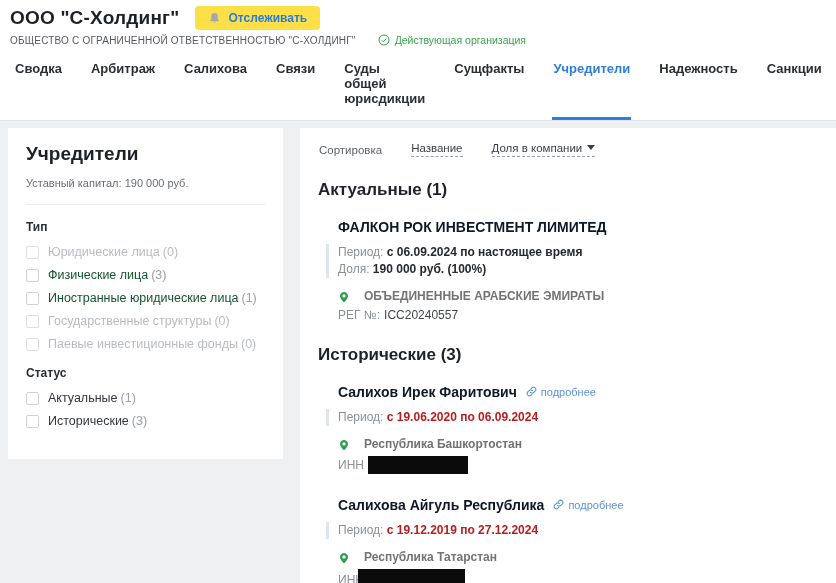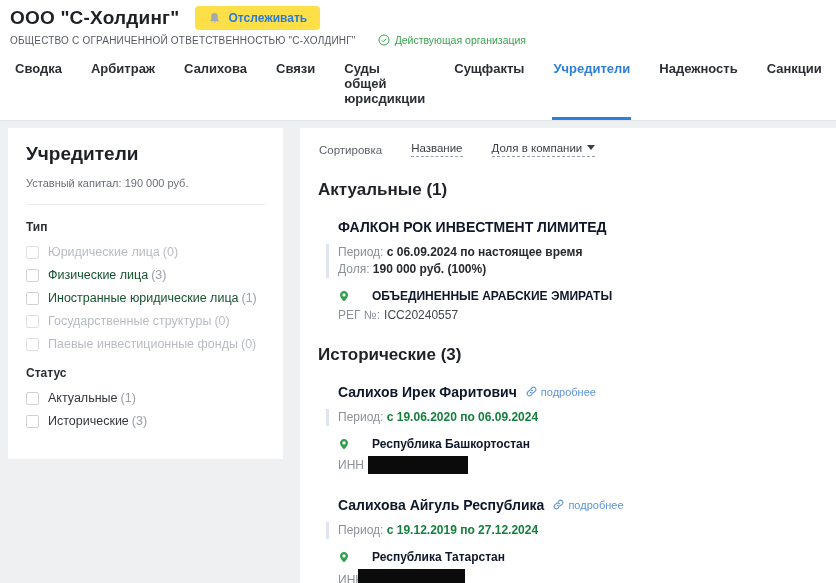--- a/index.html
+++ b/index.html
@@ -62,23 +62,23 @@
   .entry { margin-left: 20px; margin-bottom: 23px; }
   .entry-head { display: flex; align-items: baseline; gap: 9px; }
   .entry-name { color: #0f172a; font-weight: bold; font-size: 14px; cursor: pointer; text-decoration: none; }
   .more-link { display: inline-flex; align-items: center; gap: 4px; color: #5b93dd; font-size: 11px; cursor: pointer; }
   .link-ic { width: 11px; height: 11px; stroke: #5b93dd; fill: none; stroke-width: 2.4; stroke-linecap: round; }
 
   .period-block { border-left: 3px solid #dfe4f0; padding-left: 9px; margin: 9px 0 0 -12px; }
   .line { font-size: 12px; line-height: 17px; }
   .lbl { color: #8b9097; }
   .val { color: #26292e; font-weight: bold; }
-  .val.orange { color: #15803d; margin-top: 29px; }
-
-  .loc { display: flex; align-items: center; gap: 22px; margin-top: 11px; font-size: 12px; font-weight: bold; color: #0f172a; }
+  .val.orange { color: #b91c1c; margin-top: 29px; }
+
+  .loc { display: flex; align-items: flex-end; gap: 14px; margin-top: 11px; font-size: 12px; font-weight: bold; color: #737373; }
   .pin { width: 12px; height: 12px; fill: #2f9e4c; flex: none; }
   .meta-line { font-size: 12px; margin-top: 5px; color: #55595f; display: flex; align-items: center; }
   .meta-line .mval { color: #42464c; margin-left: 4px; }
   .redact { display: inline-block; background: #0b0b0b; height: 18px; width: 100px; margin-left: 4px; vertical-align: middle; }
   .redact.wide { width: 107px; height: 21px; margin-left: -6px; }
 </style>
 </head>
 <body>
 
 <div class="page">

